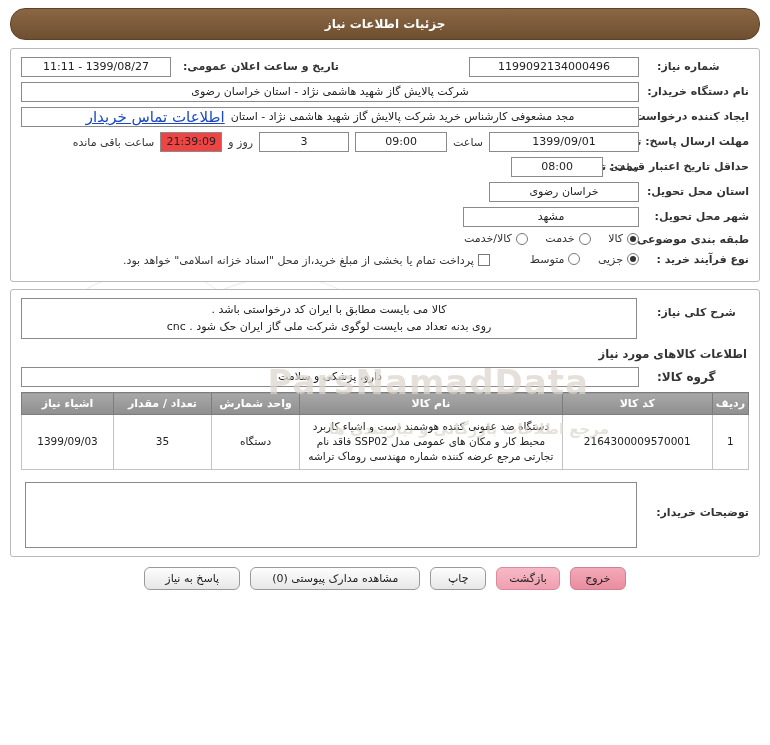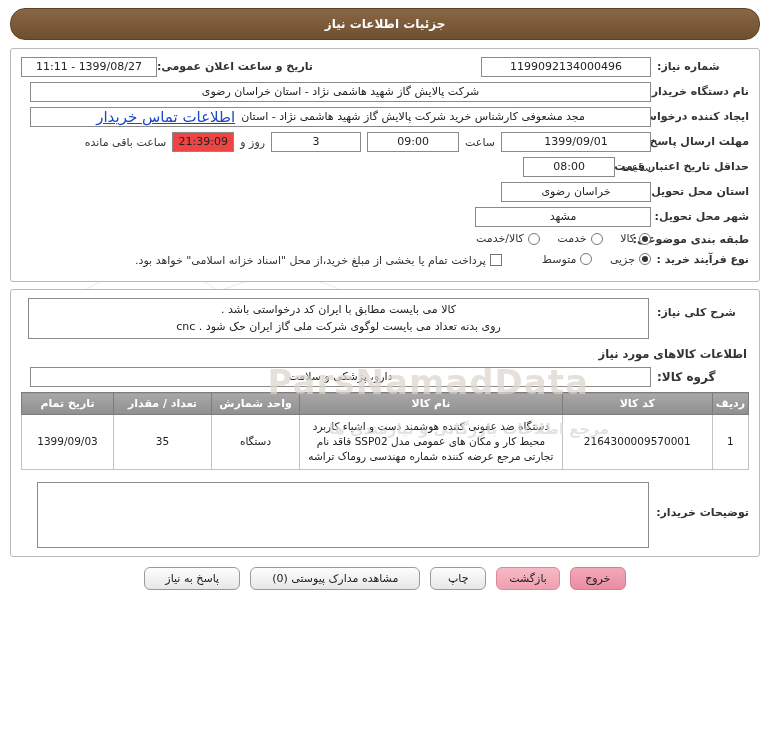--- a/index.html
+++ b/index.html
@@ -48,20 +48,21 @@
     gap: 6px;
   }
   .lbl {
     font-size: 11px;
     font-weight: bold;
     color: #333;
     text-align: left;
     white-space: nowrap;
     flex: 0 0 auto;
     line-height: 1.25;
+    margin-left: 12px;
   }
   .lbl-w1 { width: 92px; }
   .lbl-w2 { width: 92px; }
   .fld {
     border: 1px solid #8a8a8a;
     background: #fff;
     height: 20px;
     line-height: 18px;
     padding: 0 6px;
     font-size: 11px;
@@ -232,21 +233,21 @@
     <span>جزئیات اطلاعات نیاز</span>
   </div>
 
   <div class="panel">
 
     <div class="row">
       <div class="lbl lbl-w1">شماره نیاز:</div>
       <div class="fld" style="width:170px;">1199092134000496</div>
       <div style="flex:1"></div>
       <div class="lbl" style="width:150px;">تاریخ و ساعت اعلان عمومی:</div>
-      <div class="fld" style="width:136px;">1399/08/27 - 11:11</div>
+      <div class="fld" style="width:150px;">1399/08/27 - 11:11</div>
     </div>
 
     <div class="row">
       <div class="lbl lbl-w1">نام دستگاه خریدار:</div>
       <div class="fld" style="width:621px;">شرکت پالایش گاز شهید هاشمی نژاد - استان خراسان رضوی</div>
     </div>
 
     <div class="row">
       <div class="lbl lbl-w1" style="line-height:1.2;">ایجاد کننده درخواست:</div>
       <div class="fld" style="width:621px; display:flex; align-items:center; justify-content:center; gap:6px;">
@@ -341,21 +342,21 @@
     </div>
 
     <table class="goods">
       <thead>
         <tr>
           <th style="width:34px;">ردیف</th>
           <th style="width:150px;">کد کالا</th>
           <th>نام کالا</th>
           <th style="width:88px;">واحد شمارش</th>
           <th style="width:98px;">تعداد / مقدار</th>
-          <th style="width:92px;">تاریخ تمام</th>
+          <th style="width:92px;">اشیاء نیاز</th>
         </tr>
       </thead>
       <tbody>
         <tr>
           <td>1</td>
           <td>2164300009570001</td>
           <td class="desc">دستگاه ضد عفونی کننده هوشمند دست و اشیاء کاربرد محیط کار و مکان های عمومی مدل SSP02 فاقد نام تجارتی مرجع عرضه کننده شماره مهندسی روماک تراشه</td>
           <td>دستگاه</td>
           <td>35</td>
           <td>1399/09/03</td>

